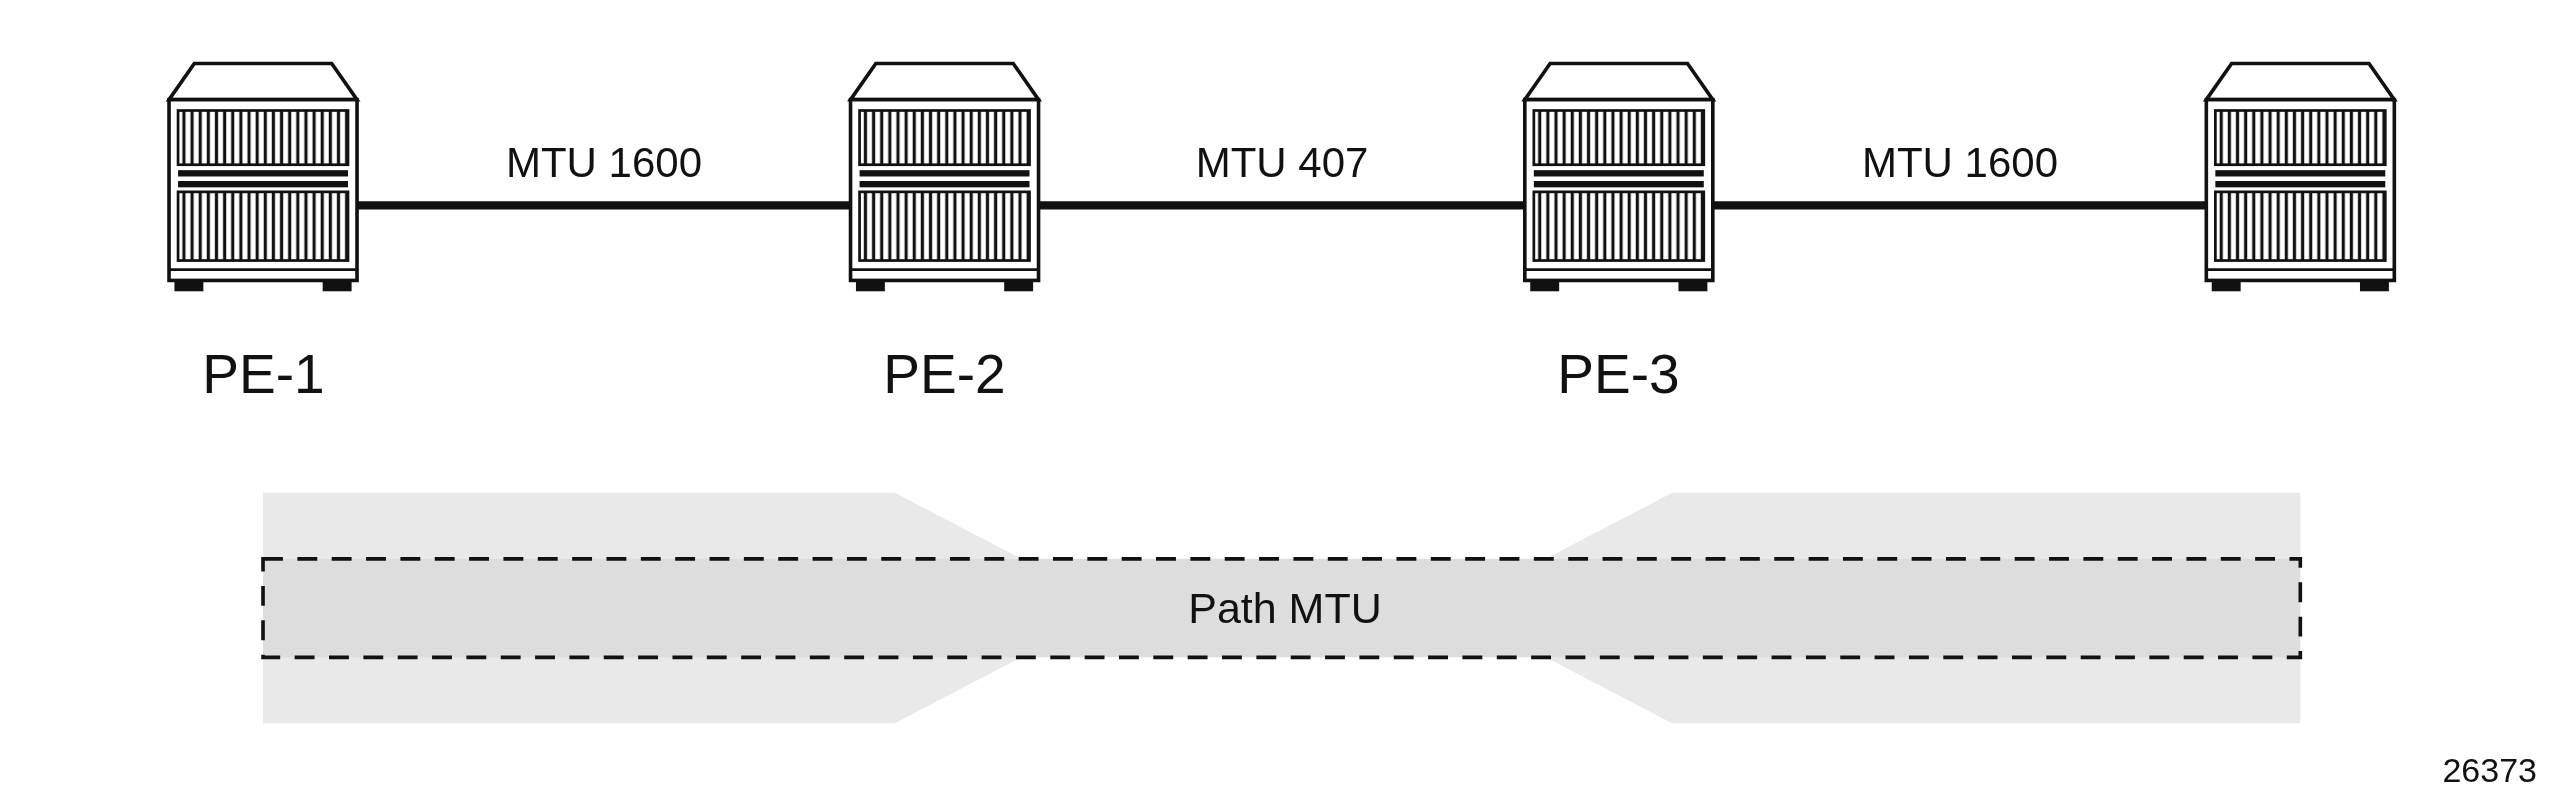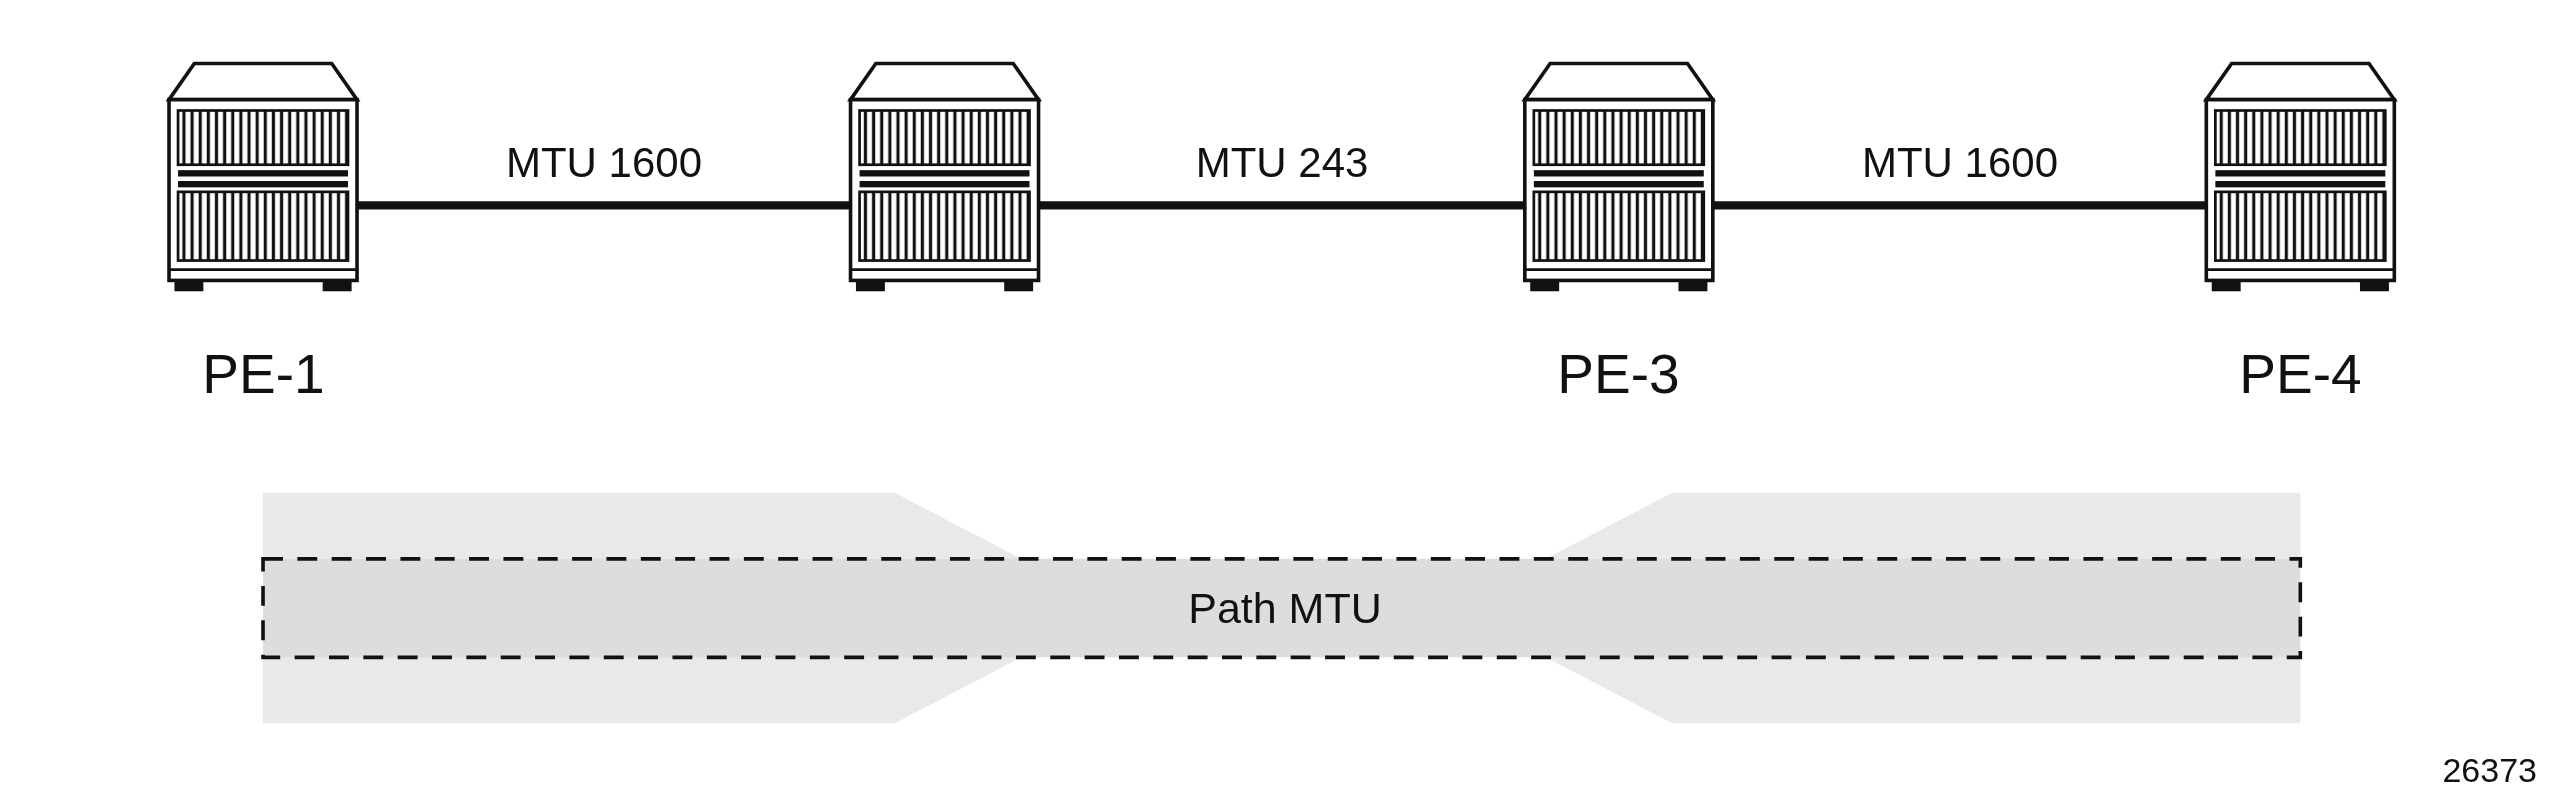--- a/index.html
+++ b/index.html
@@ -101,25 +101,25 @@
     <line x1="1149" y1="227" x2="1687" y2="227" stroke="#111111" stroke-width="9"></line>
     <line x1="1895" y1="227" x2="2441" y2="227" stroke="#111111" stroke-width="9"></line>
 
     <use href="#router" x="181" y="60"></use>
     <use href="#router" x="935" y="60"></use>
     <use href="#router" x="1681" y="60"></use>
     <use href="#router" x="2435" y="60"></use>
   </svg>
 
   <div class="label mtu-label" style="left:423px;">MTU 1600</div>
-  <div class="label mtu-label" style="left:1101px;">MTU 243</div>
+  <div class="label mtu-label" style="left:1101px;">MTU 407</div>
   <div class="label mtu-label" style="left:1779px;">MTU 1600</div>
 
   <div class="label pe-label" style="left:164px;">PE-1</div>
+  <div class="label pe-label" style="left:845px;">PE-2</div>
   <div class="label pe-label" style="left:1519px;">PE-3</div>
-  <div class="label pe-label" style="left:2201px;">PE-4</div>
 
   <div class="label path-mtu-label">Path MTU</div>
 
   <div class="figure-number">26373</div>
 
 </div>
 
 
 </body></html>

